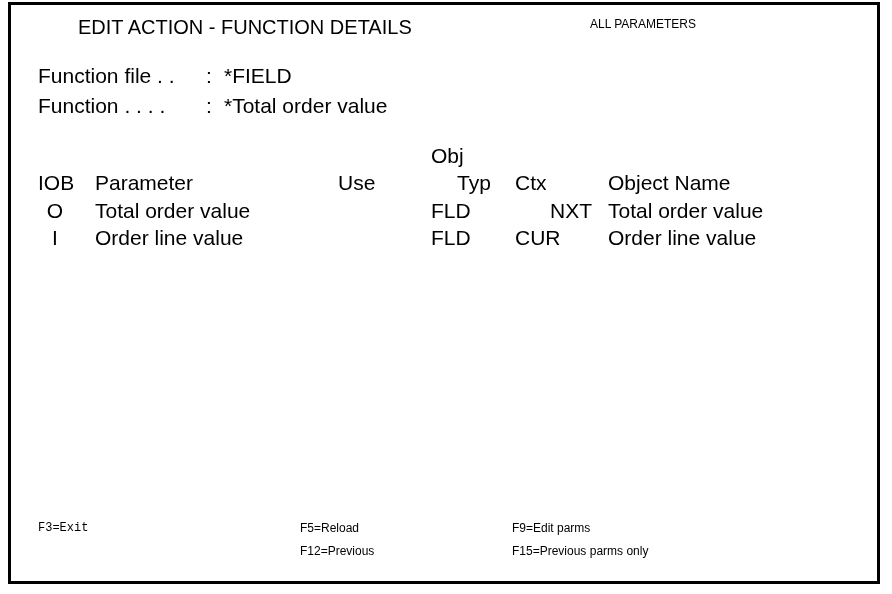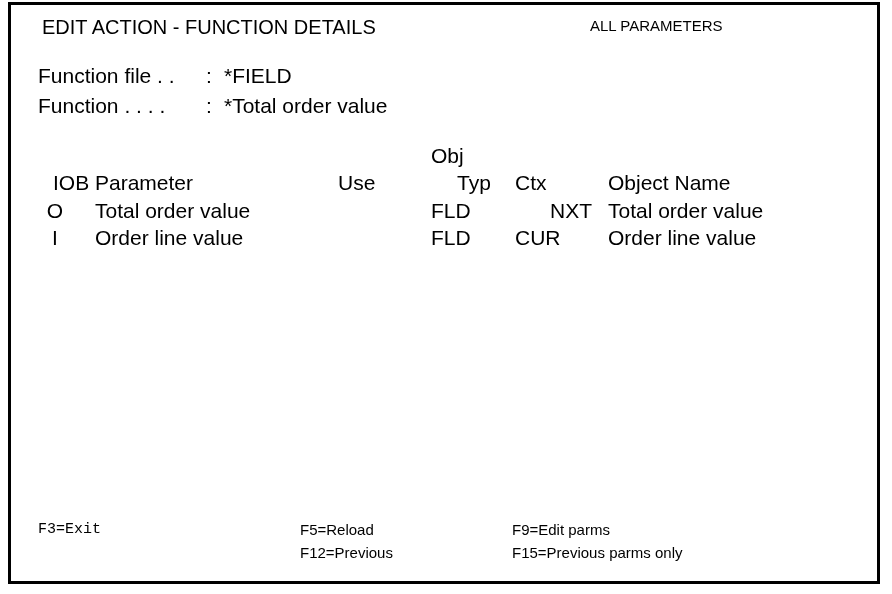--- a/index.html
+++ b/index.html
@@ -24,23 +24,23 @@
     height: 576px;
     border: 3px solid #000000;
     box-sizing: content-box;
   }
   .t {
     position: absolute;
     white-space: pre;
     line-height: 1;
     color: #000000;
   }
-  .fs-title  { font-size: 20px; }
+  .fs-title  { font-size: 20px; margin-left: 36px; }
   .fs-body   { font-size: 21px; }
-  .fs-small  { font-size: 15px; }
+  .fs-small  { font-size: 12px; }
   .iob-cell  {
     width: 34px;
     text-align: center;
   }
 </style>
 </head>
 <body>
 
 <div class="screen">
 
@@ -52,21 +52,21 @@
   <div class="t fs-body" style="left:38px; top:65px;">Function file . .</div>
   <div class="t fs-body" style="left:206px; top:65px;">:</div>
   <div class="t fs-body" style="left:224px; top:65px;">*FIELD</div>
 
   <div class="t fs-body" style="left:38px; top:95px;">Function . . . .</div>
   <div class="t fs-body" style="left:206px; top:95px;">:</div>
   <div class="t fs-body" style="left:224px; top:95px;">*Total order value</div>
 
   <div class="t fs-body" style="left:431px; top:145px;">Obj</div>
 
-  <div class="t fs-body" style="left:53px; top:172px;">IOB</div>
+  <div class="t fs-body" style="left:38px; top:172px;">IOB</div>
   <div class="t fs-body" style="left:95px; top:172px;">Parameter</div>
   <div class="t fs-body" style="left:338px; top:172px;">Use</div>
   <div class="t fs-body" style="left:431px; top:172px;margin-left:26px;">Typ</div>
   <div class="t fs-body" style="left:515px; top:172px;">Ctx</div>
   <div class="t fs-body" style="left:608px; top:172px;">Object Name</div>
 
   <div>
     <div class="t fs-body iob-cell" style="left:38px; top:200px;">O</div>
     <div class="t fs-body" style="left:95px; top:200px;">Total order value</div>
     <div class="t fs-body" style="left:338px; top:200px;"></div>

